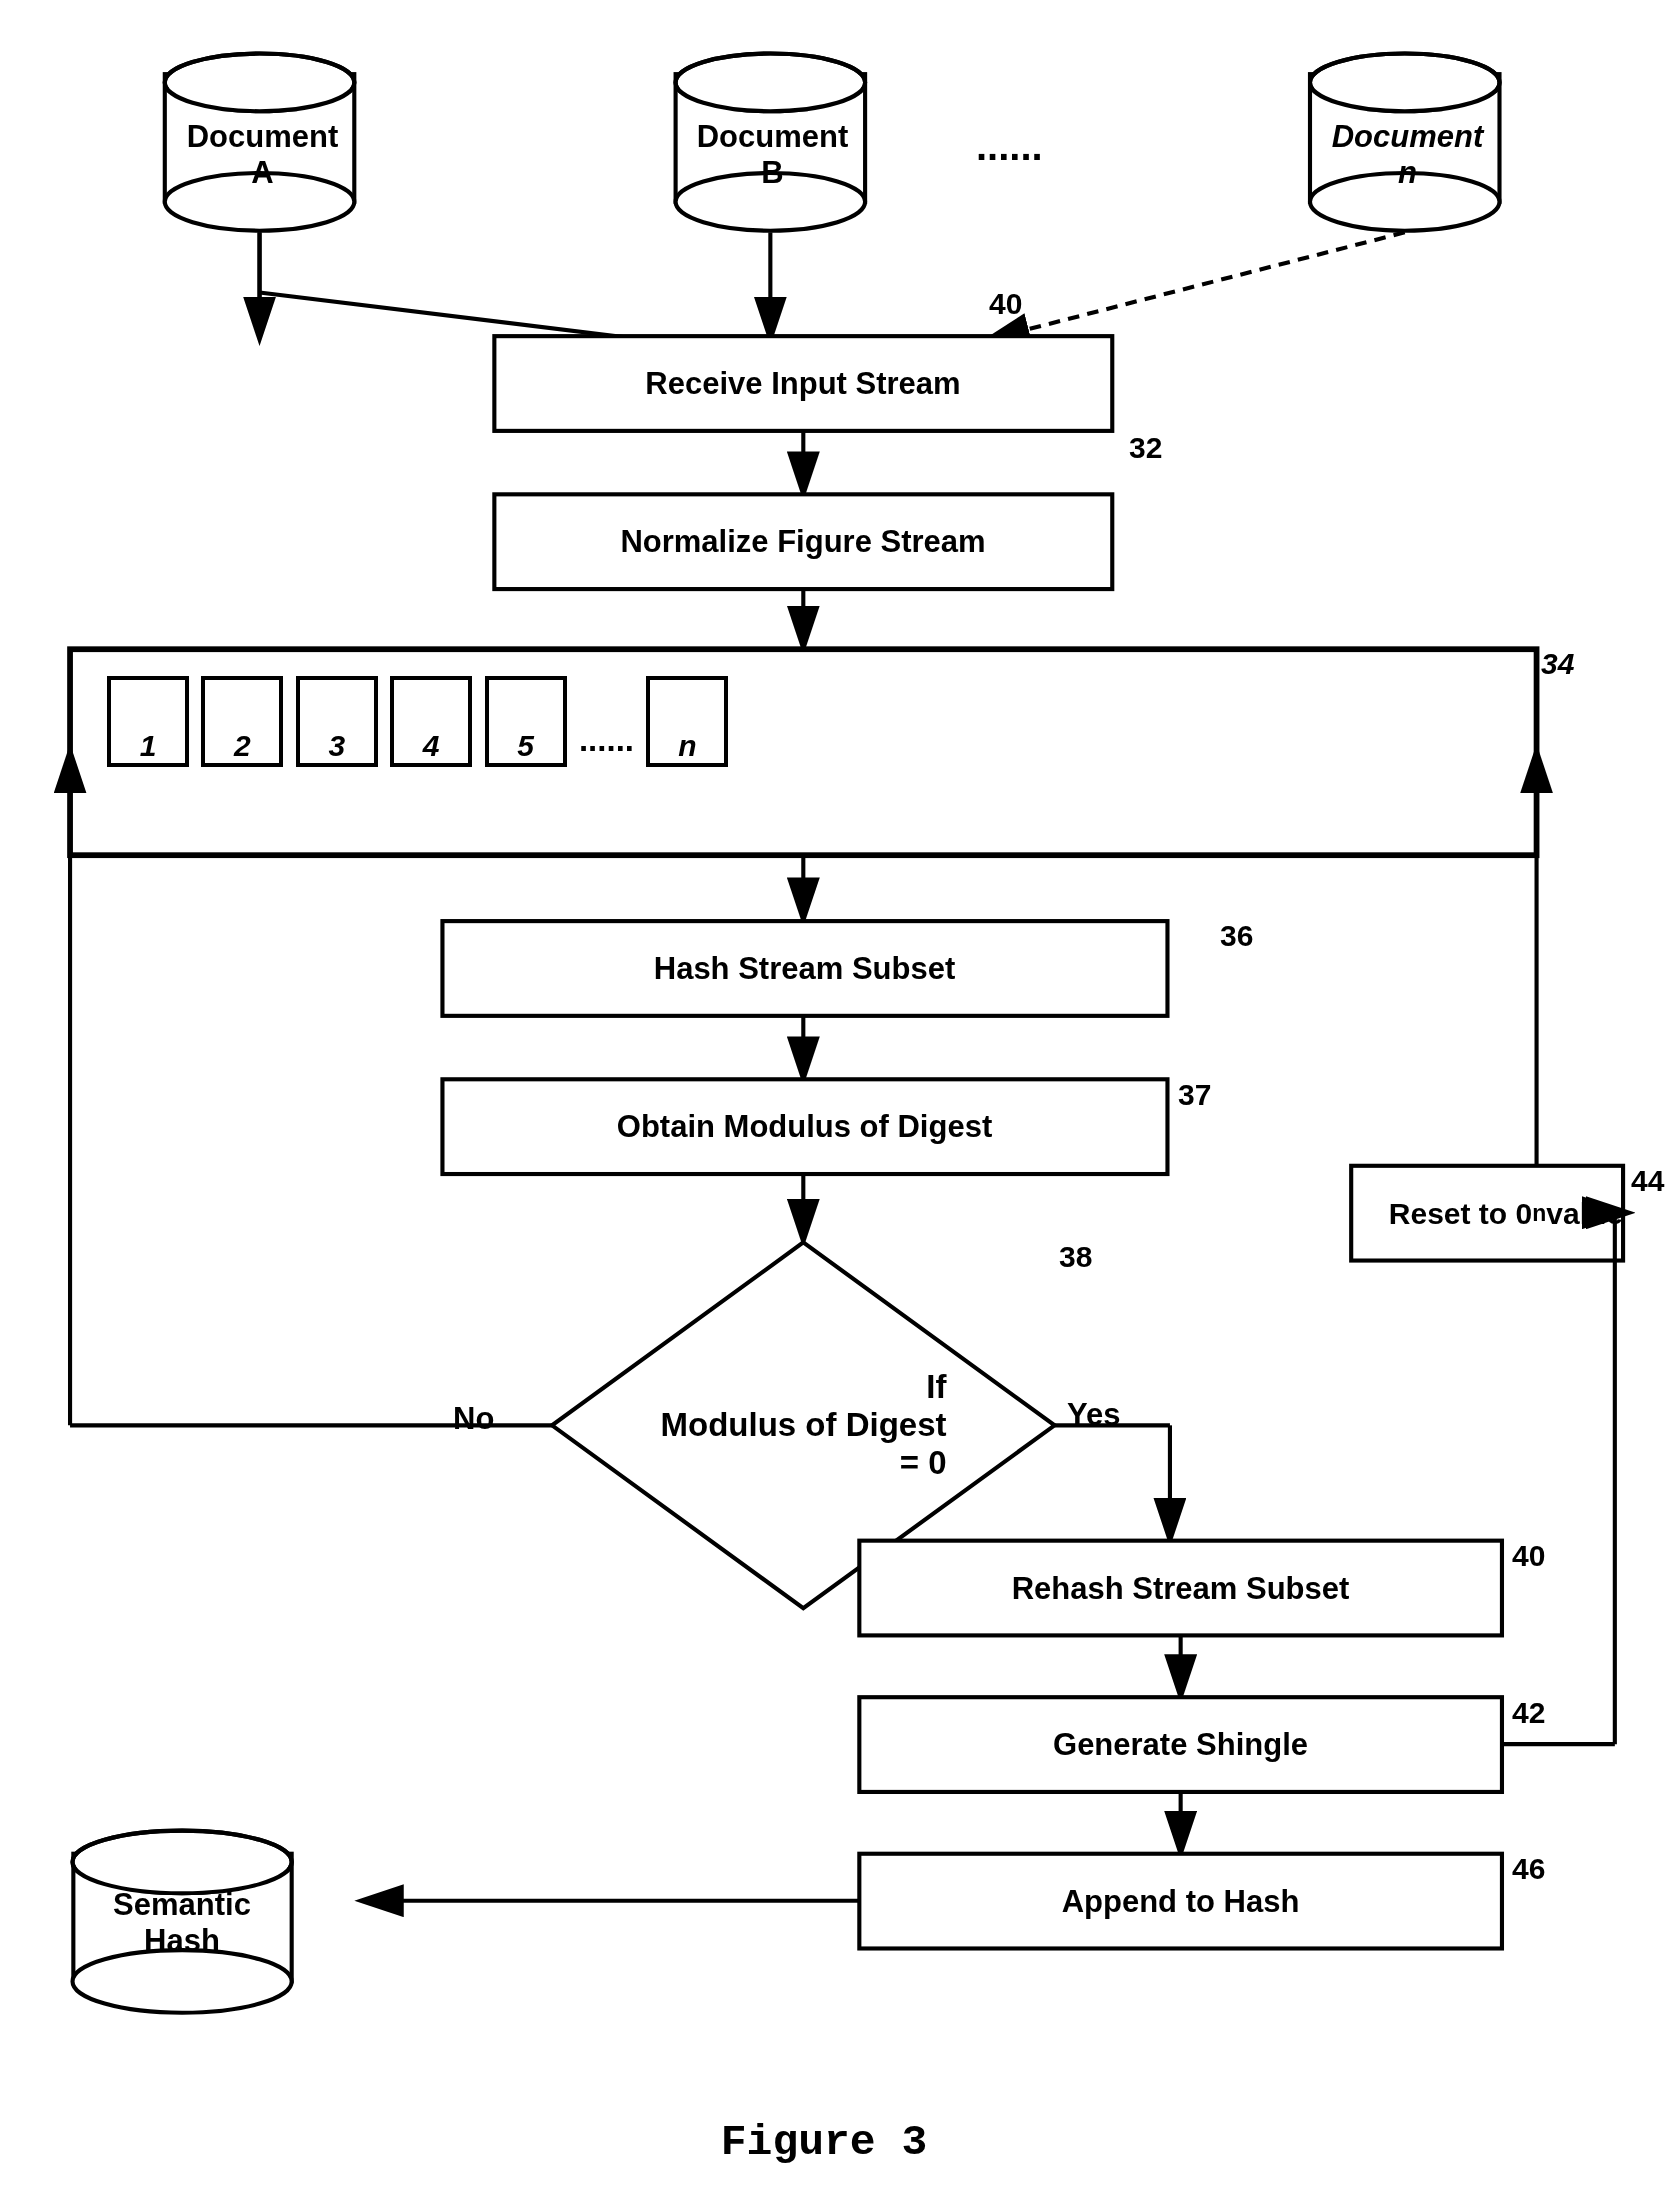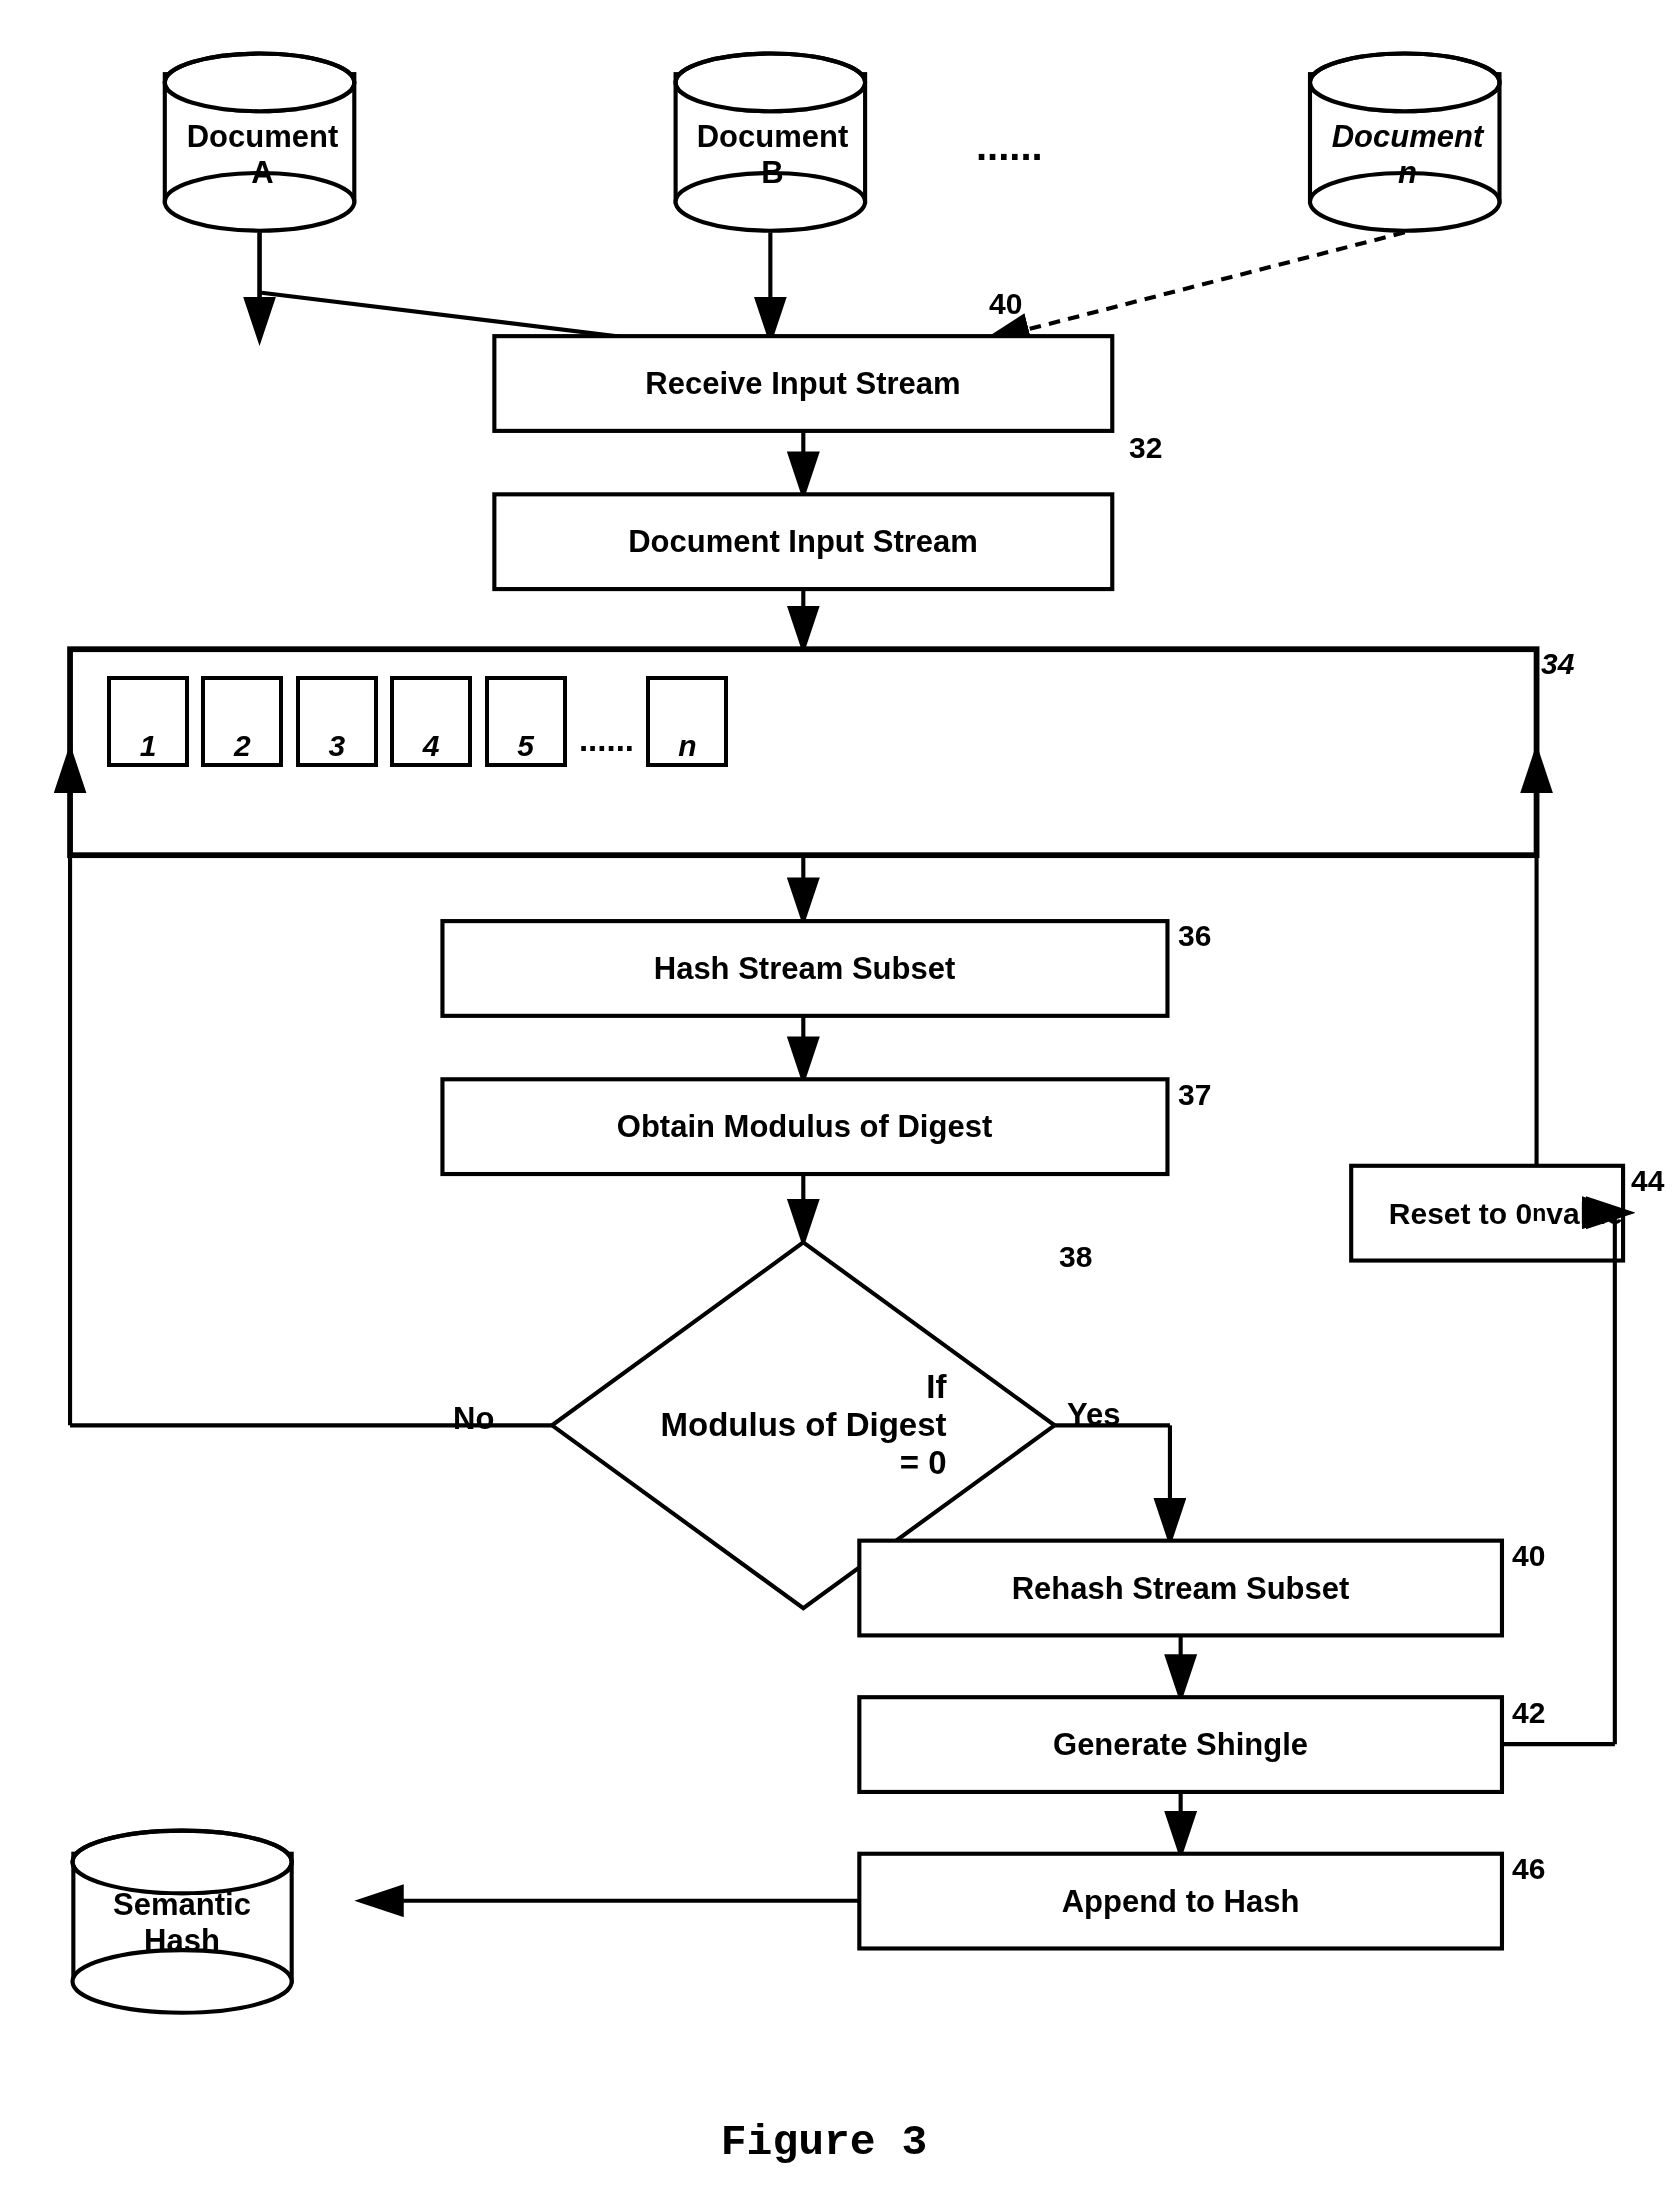--- a/index.html
+++ b/index.html
@@ -175,21 +175,21 @@
   <div class="label" style="left:976px; top:124px; font-size:40px;">......</div>
 
   <div class="label" style="left:1325px; top:119px; width:165px; text-align:center; font-style:italic;">Document <i>n</i></div>
 
   <div class="label-ref" style="left:989px; top:287px;">40</div>
 
   <div class="label" style="left:494px; top:336px; width:618px; height:95px; display:flex; align-items:center; justify-content:center; pointer-events:none;">Receive Input Stream</div>
 
   <div class="label-ref" style="left:1129px; top:431px;">32</div>
 
-  <div class="label" style="left:494px; top:494px; width:618px; height:95px; display:flex; align-items:center; justify-content:center;">Document Input Stream</div>
+  <div class="label" style="left:494px; top:494px; width:618px; height:95px; display:flex; align-items:center; justify-content:center;">Normalize Figure Stream</div>
 
   <div class="label-ref" style="left:1541px; top:647px;font-style:italic;">34</div>
 
   <div style="position:absolute; left:107px; top:676px; display:flex; flex-direction:row; gap:12.4px; align-items:flex-end;">
     <div class="token-box">
         <span>1</span>
       </div>
     <div class="token-box">
         <span>2</span>
       </div>
@@ -203,21 +203,21 @@
         <span>5</span>
       </div>
     <div class="token-ellipsis">......</div>
     <div class="token-box">
         <span><i>n</i></span>
       </div>
   </div>
 
   <div class="label" style="left:442px; top:921px; width:725px; height:95px; display:flex; align-items:center; justify-content:center;">Hash Stream Subset</div>
 
-  <div class="label-ref" style="left:1178px; top:919px;">36</div>
+  <div class="label-ref" style="left:1220px; top:919px;">36</div>
 
   <div class="label" style="left:442px; top:1079px; width:725px; height:95px; display:flex; align-items:center; justify-content:center;">Obtain Modulus of Digest</div>
 
   <div class="label-ref" style="left:1178px; top:1078px;">37</div>
 
   <div class="label-ref" style="left:1059px; top:1240px;">38</div>
 
   <div style="position:absolute; left:552px; top:1318px; width:503px; height:214px; display:flex; align-items:center; justify-content:center; text-align:right; font-size:33px; font-weight:bold; pointer-events:none; z-index:2;">
     If<br>Modulus of Digest<br>= 0
   </div>

